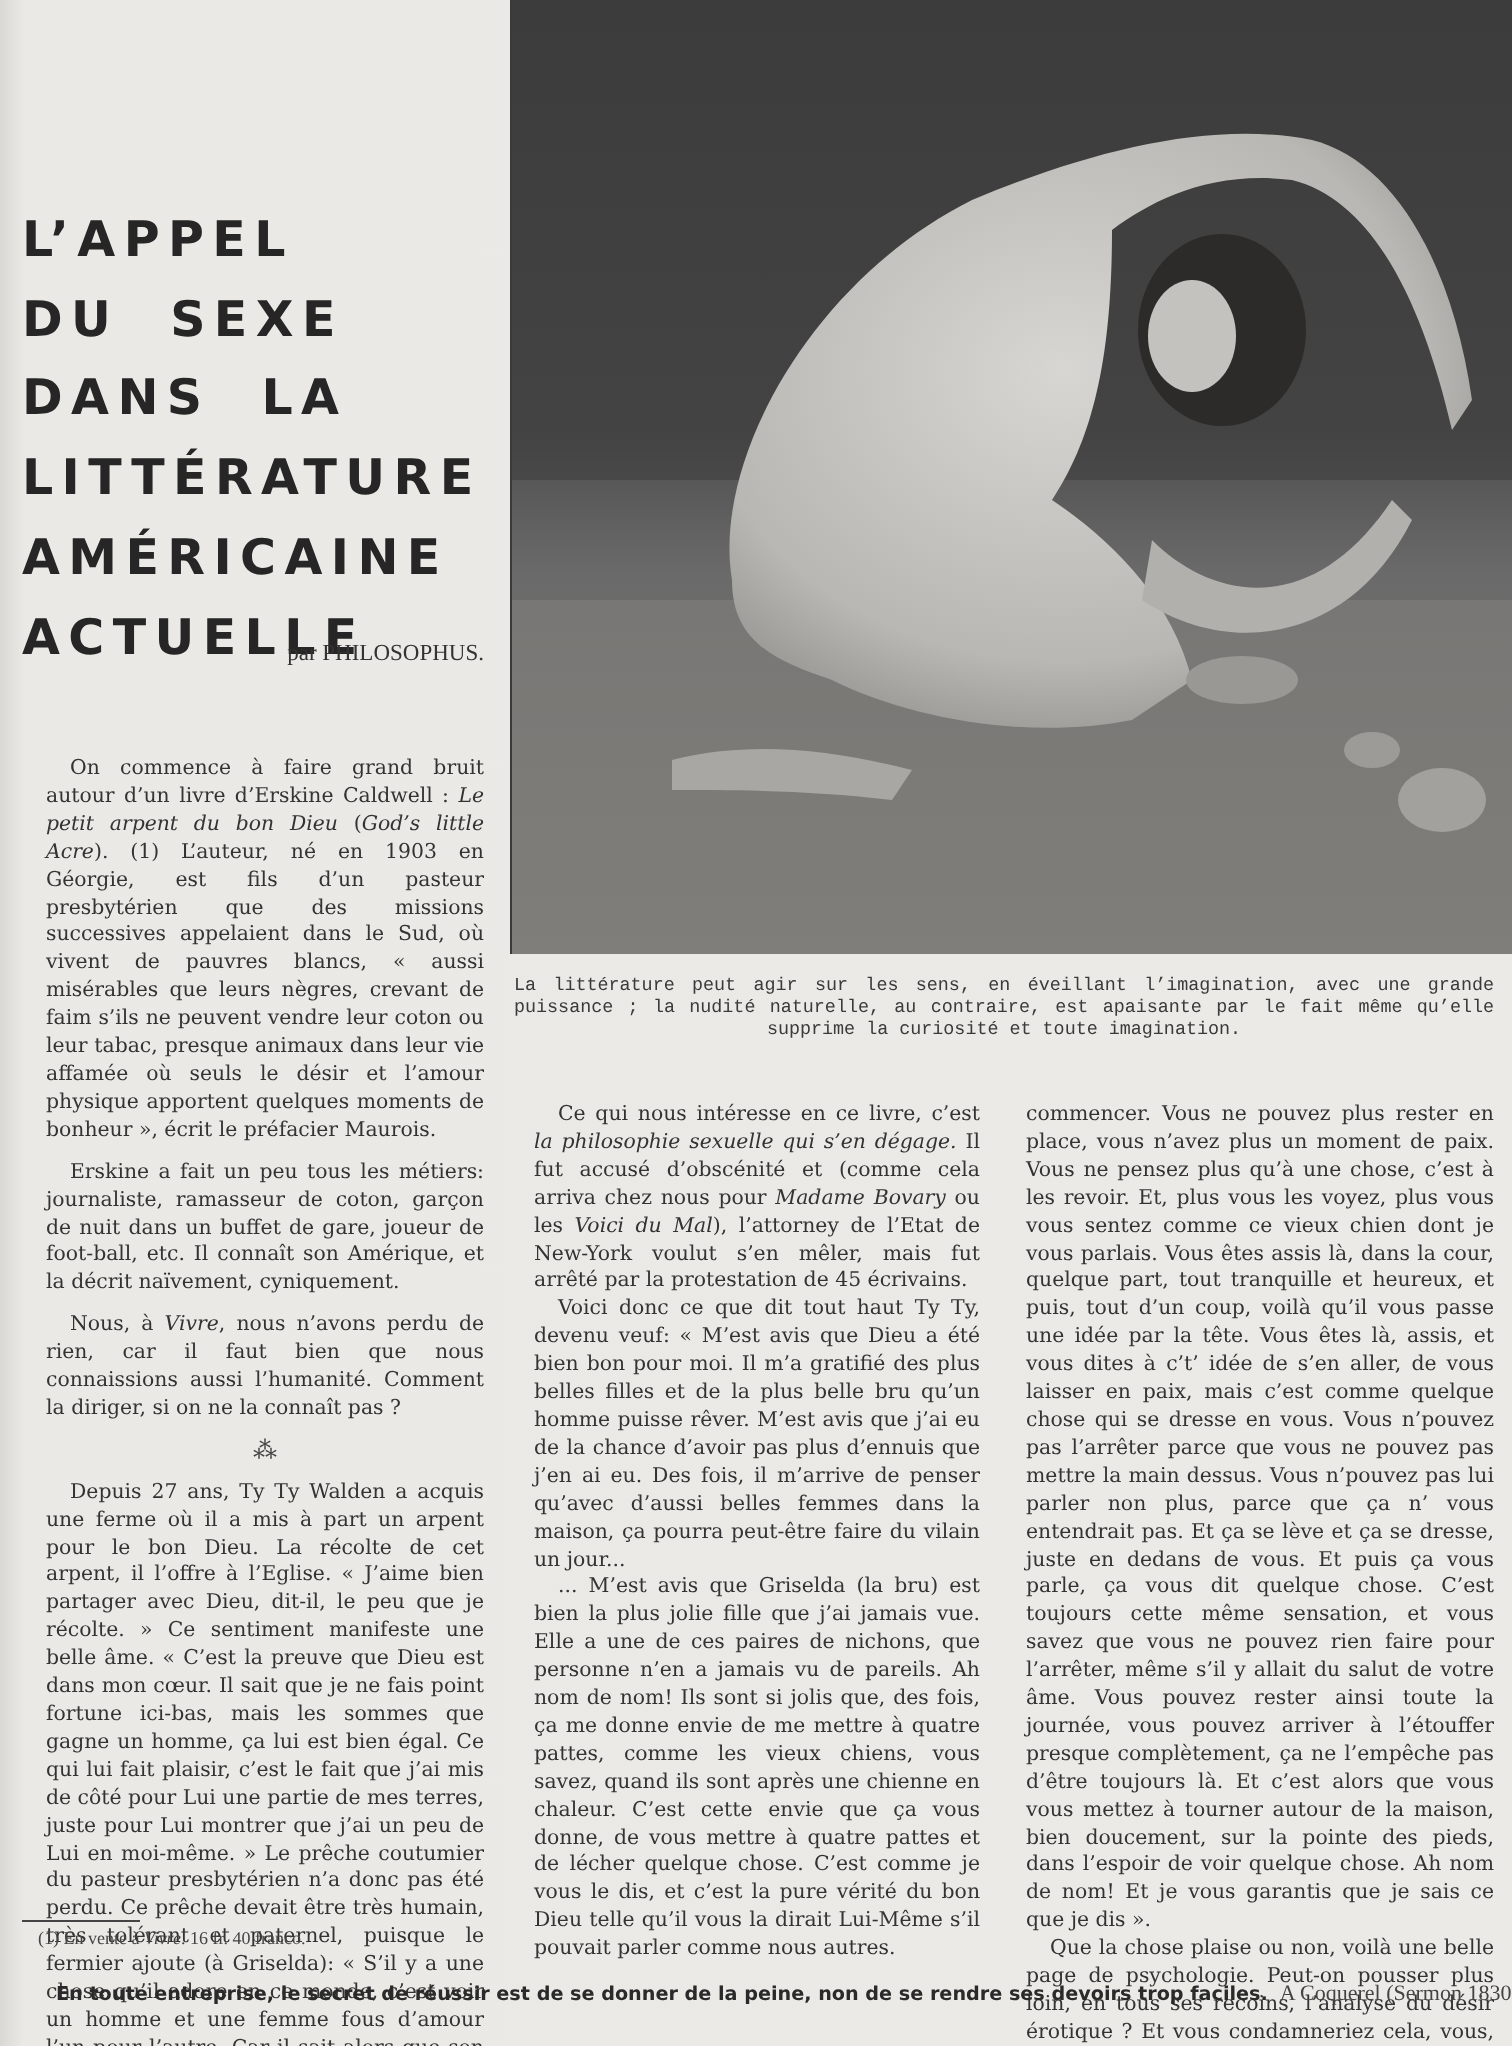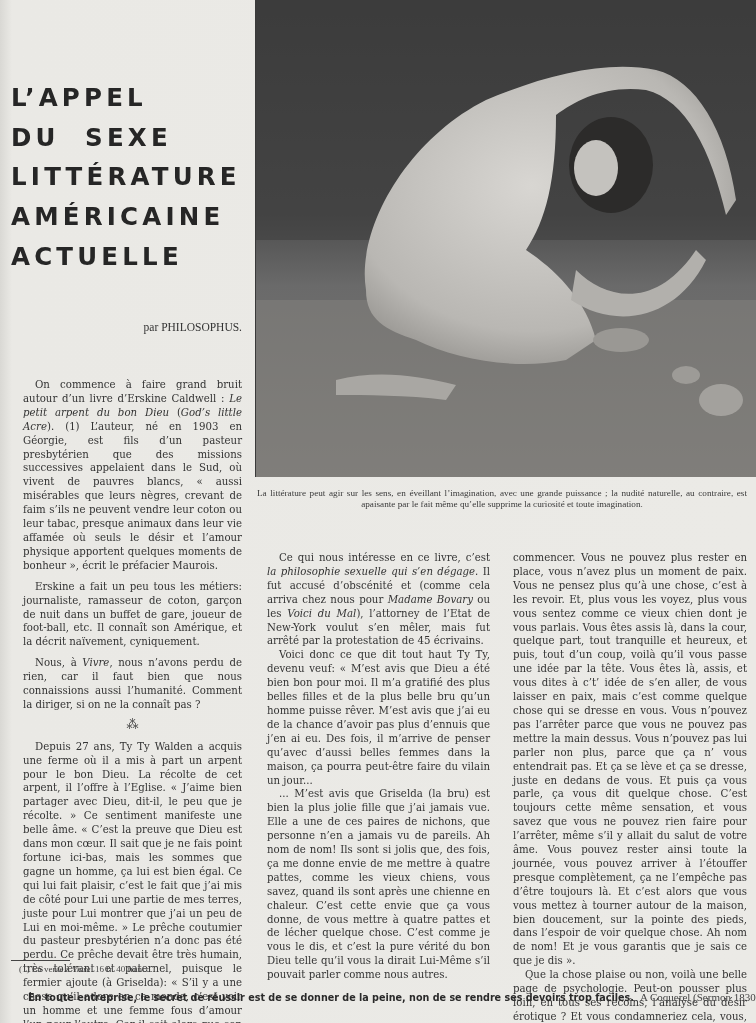--- a/index.html
+++ b/index.html
@@ -1,29 +1,29 @@
 <!DOCTYPE html>
 <html><head>
 <meta charset="utf-8">
 <style>
   html, body { margin:0; padding:0; }
   body { width:756px; height:1023px; background:#e9e8e4; position:relative; overflow:hidden;
          font-family:"DejaVu Serif", serif; color:#2a2a2a; }
   .page { position:absolute; inset:0; background:linear-gradient(90deg,#d9d8d4 0px,#eae9e5 12px,#ebeae6 100%); }
-  .title { position:absolute; left:11px; top:78px; width:240px; margin:0;
+  .title { position:absolute; left:11px; top:100px; width:240px; margin:0;
            font-family:"DejaVu Sans", sans-serif; font-weight:bold; font-size:24.5px;
            letter-spacing:4.2px; line-height:39.7px; color:#262626; }
   .title span { display:block; white-space:pre; }
   .byline { position:absolute; right:514px; top:321px; font-family:"Liberation Serif", serif;
             font-size:11.5px; color:#333; white-space:nowrap; }
   .photo { position:absolute; left:255px; top:0; width:501px; height:477px; overflow:hidden;
            background:#555; border-left:1px solid #3a3a3a; }
   .photo svg { display:block; }
   .caption { position:absolute; left:257px; top:488px; width:490px; margin:0;
-             font-family:Liberation Serif, serif; font-size:9.2px; line-height:10.8px;
+             font-family:Liberation Mono, monospace; font-size:9.2px; line-height:10.8px;
              color:#3a3a3a; text-align:justify; text-align-last:center; }
   .col { position:absolute; font-family:"DejaVu Serif", serif; font-size:10.2px;
          line-height:13.9px; color:#333; text-align:justify; hyphens:none; }
   .col p { margin:0 0 7px 12px; text-indent:12px; }
   .col p.tight { margin-bottom:0; }
   .col1 { left:11px; top:378px; width:231px; }
   .col2 { left:255px; top:551px; width:235px; }
   .col3 { left:501px; top:551px; width:246px; }
   .orn { text-align:center; font-size:12px; color:#444; margin:6px 0 12px 0; text-indent:0 !important; }
   .fn-rule { position:absolute; left:11px; top:960px; width:59px; height:0; border-top:1px solid #444; }
@@ -35,20 +35,21 @@
   i { font-style:italic; }
 </style>
 </head>
 <body>
 
 <div class="page">
 
   <h1 class="title">
     <span>L’APPEL</span>
     <span>DU  SEXE</span>
+    <span>DANS  LA</span>
     <span>LITTÉRATURE</span>
     <span>AMÉRICAINE</span>
     <span>ACTUELLE</span>
   </h1>
 
   <div class="byline">par PHILOSOPHUS.</div>
 
   <div class="photo" title="Black and white photograph of a nude woman kneeling outdoors on rocky ground, arm arched over her head, trees in background">
     <svg width="501" height="477" viewBox="0 0 501 477">
       <defs>

